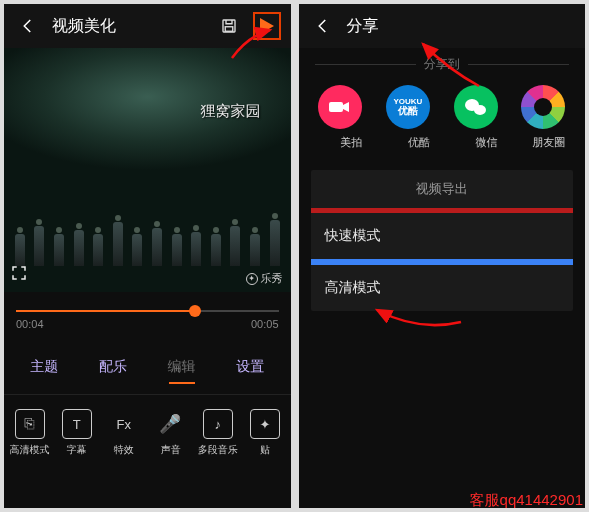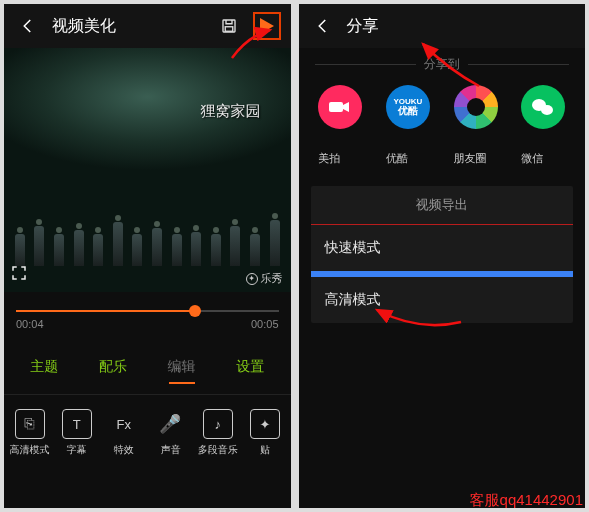--- a/index.html
+++ b/index.html
@@ -90,21 +90,21 @@
     position:absolute; left:68%; top:-5px; width:12px; height:12px;
     background:#ff6a1a; border-radius:50%; transform:translateX(-50%);
   }
   .timecodes { display:flex; justify-content:space-between; font-size:11px; color:#888; }
 
   
   .tabs {
     display:flex; justify-content:space-around; padding: 18px 6px 10px;
     font-size: 14px;
   }
-  .tab { color:#84cc16; padding: 4px 4px 8px; position:relative; }
+  .tab { color:#c4b5fd; padding: 4px 4px 8px; position:relative; }
   .tab.active { color:#737373; }
   .tab.active::after {
     content:""; position:absolute; bottom:0; left:50%; transform:translateX(-50%);
     width:26px; height:2px; background:#ff6a1a;
   }
 
   
   .toolbar {
     display:flex; justify-content:space-around; align-items:flex-start;
     padding: 14px 2px 10px; border-top:1px solid #222; min-height: 72px;
@@ -126,40 +126,40 @@
   .share-sep {
     display:flex; align-items:center; gap:8px;
     padding: 8px 16px 6px; color:#777; font-size:12px;
   }
   .share-sep::before, .share-sep::after {
     content:""; flex:1; height:1px; background:#333;
   }
   .share-row {
     display:flex; justify-content:space-around; padding: 6px 8px 10px;
   }
-  .share-item { display:flex; flex-direction:column; align-items:flex-start; gap:22px; font-size:11px; color:#ccc; }
+  .share-item { display:flex; flex-direction:column; align-items:flex-end; gap:6px; font-size:11px; color:#ccc; }
   .share-circle {
     width:44px; height:44px; border-radius:50%;
     display:flex; align-items:center; justify-content:center;
     color:#fff; font-size:11px; font-weight:600;
   }
   .c-meipai { background:#ff2a5f; }
   .c-youku { background:#0a7dd6; flex-direction:column; line-height:1; }
   .c-wechat { background:#07c160; }
   .c-moments {
     background: conic-gradient(#ff5050 0 45deg,#ffb020 45deg 90deg,#8fd040 90deg 135deg,#30c070 135deg 180deg,#30b0c0 180deg 225deg,#4070d0 225deg 270deg,#9050d0 270deg 315deg,#e03090 315deg 360deg);
   }
   .moments-inner { width:18px;height:18px;background:#0e0e0e;border-radius:50%; }
 
   .export-panel {
     margin: 10px 12px; background:#1b1b1b; border-radius:2px;
   }
   .export-title {
     text-align:center; color:#999; font-size:13px; padding:10px 0;
-    border-bottom:1px solid #b91c1c;
+    border-bottom:5px solid #b91c1c;
   }
   .export-opt {
     padding:14px 14px; font-size:14px; color:#e8e8e8;
     border-bottom:6px solid #3b82f6;
   }
   .export-opt:last-child { border-bottom:none; }
 
   
   .arrow-red { position:absolute; pointer-events:none; }
   .anno-text { position:absolute; color:#f01010; font-size:16px; font-weight:500; pointer-events:none; text-shadow:0 0 2px #000; }
@@ -301,33 +301,33 @@
         <span>美拍</span>
       </div>
       <div class="share-item">
         <div class="share-circle c-youku">
           <span style="font-size:8px">YOUKU</span>
           <span style="font-size:10px">优酷</span>
         </div>
         <span>优酷</span>
       </div>
       <div class="share-item">
-        <div class="share-circle c-moments">
-            <div class="moments-inner"></div>
-          </div>
-        <span>朋友圈</span>
-      </div>
-      <div class="share-item">
         <div class="share-circle c-wechat">
           <svg width="24" height="20" viewBox="0 0 24 20" fill="#fff">
               <ellipse cx="8" cy="8" rx="7" ry="6"></ellipse>
               <ellipse cx="16" cy="13" rx="6" ry="5"></ellipse>
             </svg>
         </div>
         <span>微信</span>
+      </div>
+      <div class="share-item">
+        <div class="share-circle c-moments">
+            <div class="moments-inner"></div>
+          </div>
+        <span>朋友圈</span>
       </div>
     </div>
 
     <div class="export-panel">
       <div class="export-title">视频导出</div>
       <div class="export-opt">快速模式</div>
       <div class="export-opt">高清模式</div>
     </div>
 
     <svg class="arrow-red" style="left:110px;top:30px" width="80" height="56">

